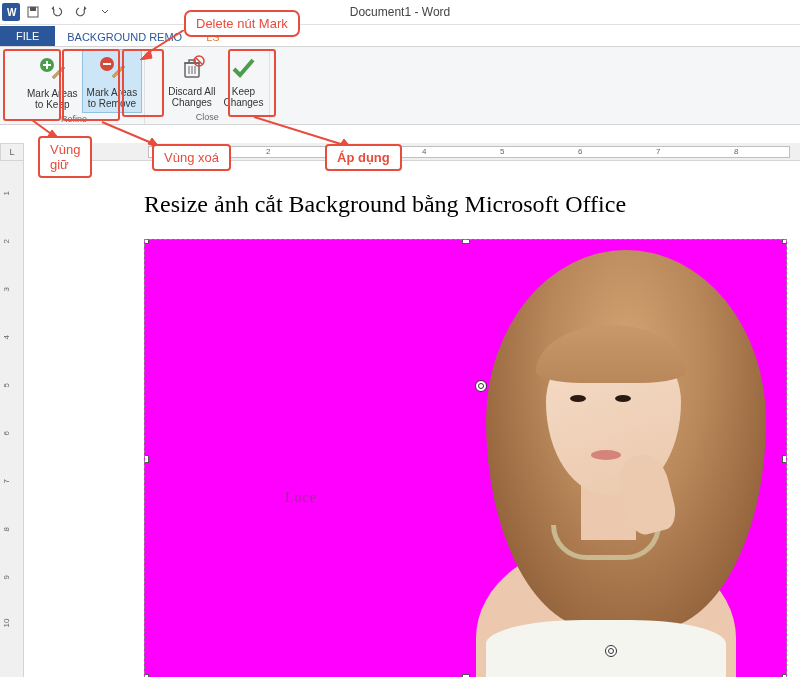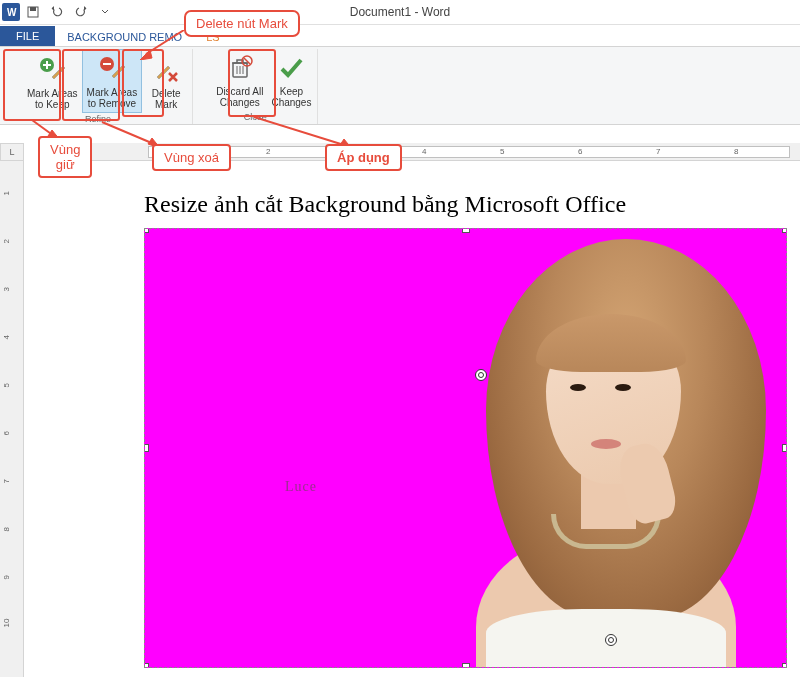--- a/index.html
+++ b/index.html
@@ -30,21 +30,21 @@
     .arrow { position: absolute; stroke: #e74c3c; fill: #e74c3c; z-index: 10; pointer-events: none; }
     
     .ruler-h { height: 18px; background: #f0f0f0; border-bottom: 1px solid #d4d4d4; position: relative; margin-left: 24px; }
     .ruler-h .ruler-track { position: absolute; top: 3px; left: 100px; right: 10px; height: 12px; background: #fff; border: 1px solid #c0c0c0; }
     .ruler-tick { position: absolute; top: 0; font-size: 8px; color: #666; }
     .ruler-corner { position: absolute; left: 0; top: 143px; width: 24px; height: 18px; background: #f0f0f0; border: 1px solid #d4d4d4; font-size: 9px; display: flex; align-items: center; justify-content: center; color: #666; }
     .ruler-v { position: absolute; left: 0; top: 161px; width: 24px; bottom: 0; background: #f0f0f0; border-right: 1px solid #d4d4d4; }
     .ruler-v .vtick { position: absolute; left: 6px; font-size: 8px; color: #666; transform: rotate(-90deg); transform-origin: left center; }
     
     .doc-area { position: absolute; left: 24px; top: 161px; right: 0; bottom: 0; background: #fff; padding: 30px 0 0 120px; }
-    .doc-heading { font-family: "Times New Roman", serif; font-size: 24px; color: #000; margin-bottom: 10px; }
+    .doc-heading { font-family: "Times New Roman", serif; font-size: 24px; color: #000; margin-bottom: 21px; }
     .image-frame { width: 643px; height: 440px; border: 1px dashed #888; position: relative; background: #ff00ff; overflow: hidden; }
     .handle { width: 8px; height: 8px; background: #fff; border: 1px solid #555; position: absolute; }
     .handle.tl { top: -4px; left: -4px; } .handle.tm { top: -4px; left: 50%; margin-left: -4px; }
     .handle.tr { top: -4px; right: -4px; } .handle.ml { top: 50%; left: -4px; margin-top: -4px; }
     .handle.mr { top: 50%; right: -4px; margin-top: -4px; } .handle.bl { bottom: -4px; left: -4px; }
     .handle.bm { bottom: -4px; left: 50%; margin-left: -4px; } .handle.br { bottom: -4px; right: -4px; }
     
     .person { position: absolute; right: 0; top: 0; bottom: 0; width: 340px; }
     .hair { position: absolute; top: 10px; right: 20px; width: 280px; height: 380px; background: radial-gradient(ellipse at 50% 30%, #d4a574 0%, #b8875a 40%, #9c6b42 70%, #7a4f2e 100%); border-radius: 50% 50% 40% 40% / 45% 45% 55% 55%; }
     .face { position: absolute; top: 95px; right: 105px; width: 135px; height: 160px; background: linear-gradient(160deg, #f5dcc8 0%, #ebc9ad 100%); border-radius: 48% 48% 46% 46% / 42% 42% 58% 58%; }
@@ -125,30 +125,20 @@
         <div class="icon">
             <svg width="30" height="30" viewBox="0 0 30 30">
               <circle cx="10" cy="10" r="7" fill="#d44a3a"></circle>
               <path d="M6 10 L14 10" stroke="#fff" stroke-width="2"></path>
               <path d="M15 22 L26 11 L28 13 L17 24 Z" fill="#d4a050" stroke="#888" stroke-width="0.5"></path>
             </svg>
           </div>
         <span style="white-space:pre-line">Mark Areas
 to Remove</span>
       </div>
-      <div class="rbtn">
-        <div class="icon">
-            <svg width="30" height="30" viewBox="0 0 30 30">
-              <path d="M6 22 L17 11 L19 13 L8 24 Z" fill="#d4a050" stroke="#888" stroke-width="0.5"></path>
-              <path d="M18 18 L26 26 M26 18 L18 26" stroke="#d44a3a" stroke-width="2.5"></path>
-            </svg>
-          </div>
-        <span style="white-space:pre-line">Delete
-Mark</span>
-      </div>
     </div>
     <div class="rgroup-label">Refine</div>
   </div>
   <div class="rgroup">
     <div class="rgroup-items">
       <div class="rbtn">
         <div class="icon">
             <svg width="30" height="30" viewBox="0 0 30 30">
               <rect x="8" y="10" width="14" height="14" rx="1" fill="none" stroke="#666" stroke-width="1.5"></rect>
               <path d="M7 10 L23 10 M12 7 L18 7 L18 10 L12 10 Z" fill="none" stroke="#666" stroke-width="1.5"></path>
@@ -173,21 +163,21 @@
     <div class="rgroup-label">Close</div>
   </div>
 </div>
 
 <div class="red-box" style="left:3px; top:49px; width:58px; height:72px;"></div>
 <div class="red-box" style="left:62px; top:49px; width:58px; height:72px;"></div>
 <div class="red-box" style="left:122px; top:49px; width:42px; height:68px;"></div>
 <div class="red-box" style="left:228px; top:49px; width:48px; height:68px;"></div>
 
 <div class="callout" style="left:184px; top:10px;border-radius:7px;">Delete nút Mark</div>
-<div class="callout" style="left:38px; top:136px; white-space:pre-line; text-align:center;">Vùng 
+<div class="callout" style="left:38px; top:136px; white-space:pre-line; ">Vùng 
 giữ</div>
 <div class="callout" style="left:152px; top:144px;">Vùng xoá</div>
 <div class="callout" style="left:325px; top:144px;font-weight:bold;">Áp dụng</div>
 
 <svg class="arrow" style="left:140px; top:30px;" width="50" height="30">
     <line x1="44" y1="0" x2="6" y2="24" stroke="#e74c3c" stroke-width="2"></line>
     <polygon points="0,30 10,20 12,28" fill="#e74c3c"></polygon>
   </svg>
 <svg class="arrow" style="left:30px; top:118px;" width="30" height="22">
     <line x1="2" y1="2" x2="24" y2="18" stroke="#e74c3c" stroke-width="2"></line>

